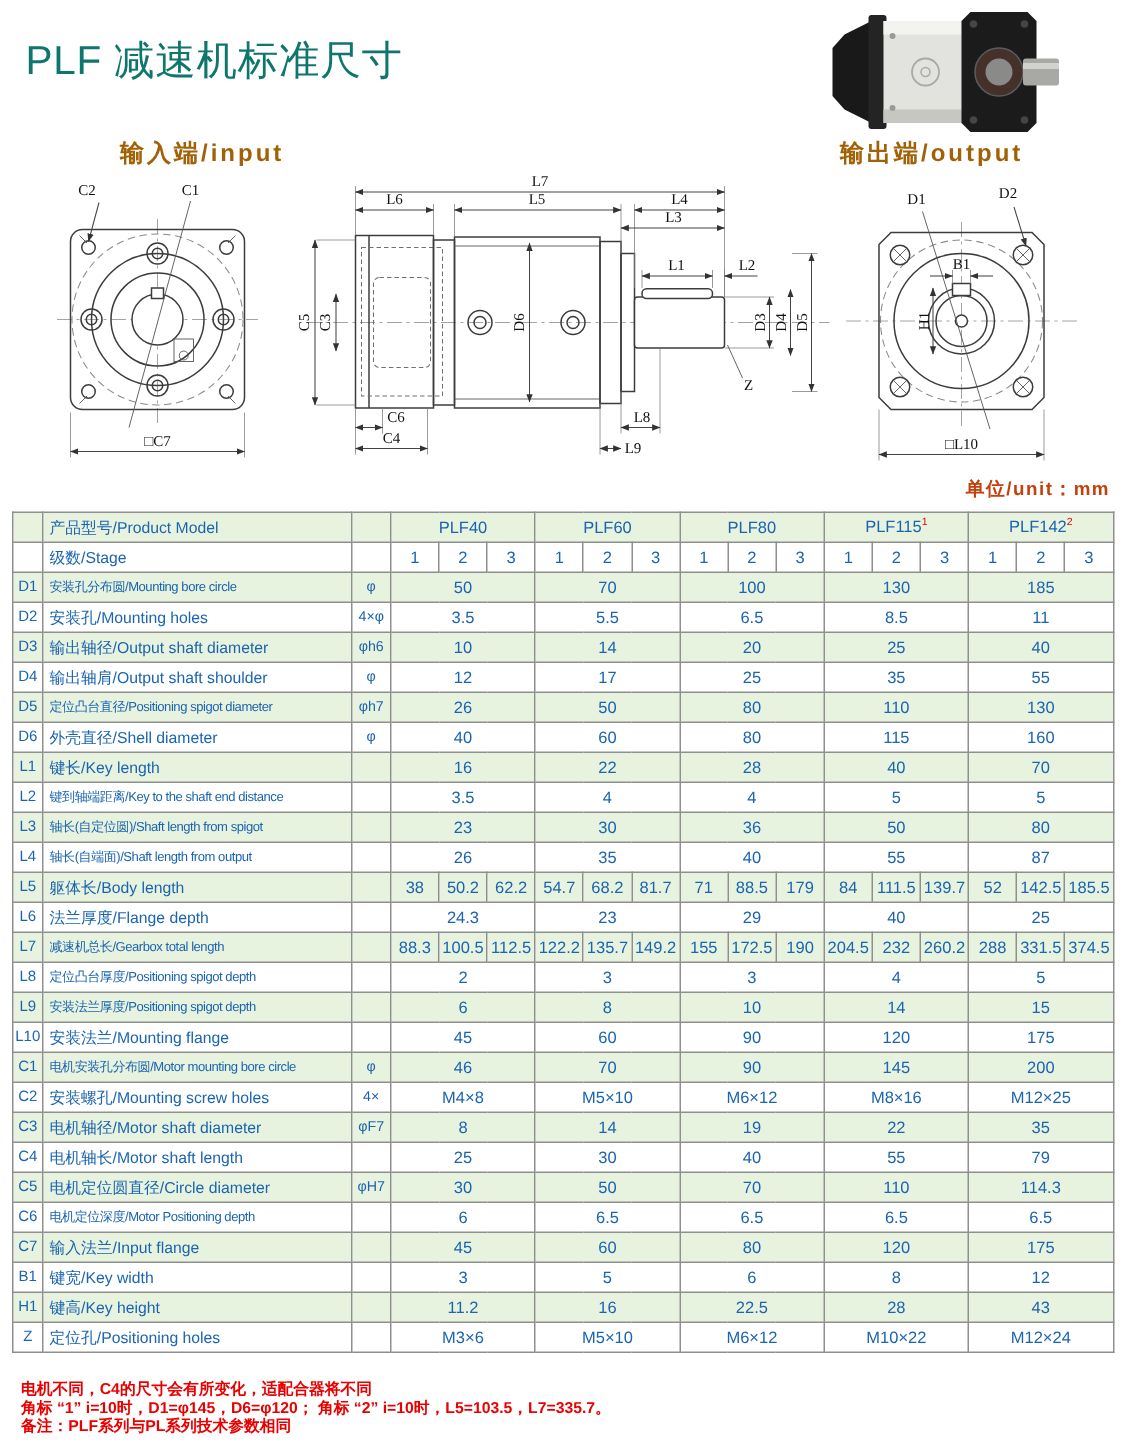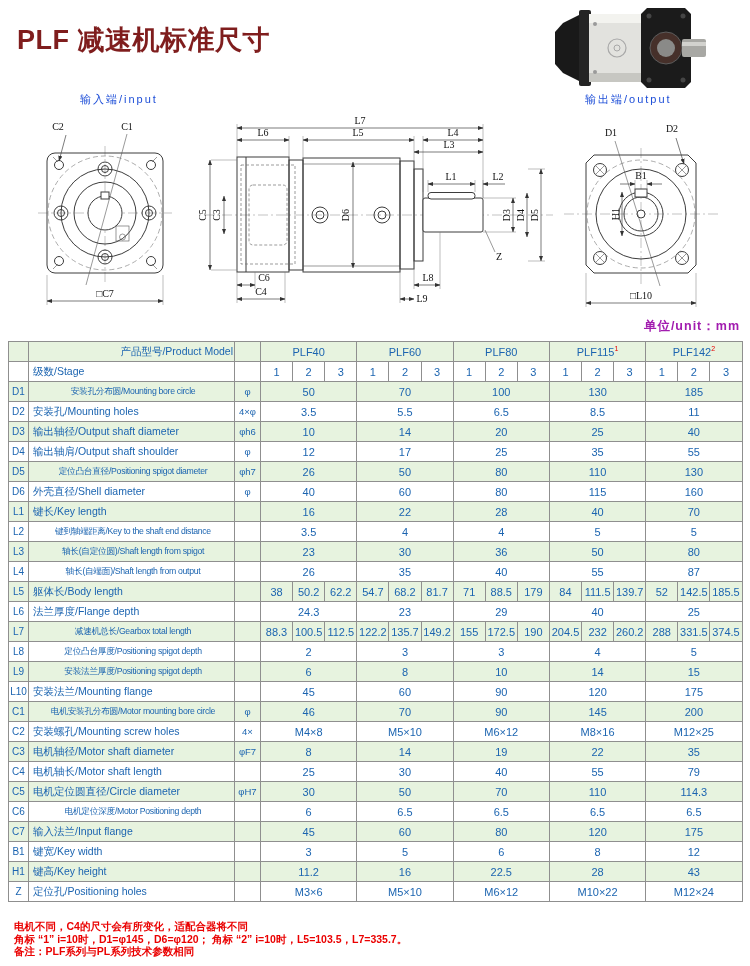--- a/index.html
+++ b/index.html
@@ -1,32 +1,32 @@
 <!DOCTYPE html>
 <html><head>
 <meta charset="utf-8">
 <style>
   html,body{margin:0;padding:0;}
   body{width:750px;height:966px;position:relative;background:#ffffff;
        font-family:"Liberation Sans",sans-serif;overflow:hidden;}
   .abs{position:absolute;}
-  #title{left:17px;top:22px;font-size:27px;font-weight:bold;color:#7f1d1d;letter-spacing:.5px;}
-  .iolabel{font-size:11px;font-weight:normal;color:#1d4ed8;letter-spacing:2px;}
+  #title{left:17px;top:22px;font-size:27px;font-weight:normal;color:#0f766e;letter-spacing:.5px;}
+  .iolabel{font-size:16px;font-weight:bold;color:#a16207;letter-spacing:2px;}
   #in-label{left:80px;top:92px;}
-  #out-label{left:585px;top:92px;}
-  #unit{right:10px;top:318px;font-size:12.5px;font-weight:bold;color:#a21caf;letter-spacing:1px;}
+  #out-label{left:560px;top:92px;}
+  #unit{right:10px;top:318px;font-size:12.5px;font-weight:bold;color:#c2410c;letter-spacing:1px;}
   #notes{left:14px;top:920px;color:#ea0000;font-size:10.5px;font-weight:bold;line-height:12.5px;}
   
   #tablewrap{left:8px;top:341px;}
   table{border-collapse:collapse;table-layout:fixed;width:734px;}
   td{border:1px solid #8f8f8f;height:19px;padding:0 1px;font-size:11px;color:#1b64b0;
      text-align:center;overflow:hidden;white-space:nowrap;vertical-align:middle;}
   td.namec{text-align:left;padding-left:4px;font-size:10.5px;}
-  td.namec.sm{font-size:8.7px;letter-spacing:-.3px;text-align:center;}
-  td.ctr{text-align:right;margin-top:30px;}
+  td.namec.sm{font-size:8.7px;letter-spacing:-.3px;}
+  td.ctr{text-align:left;margin-top:30px;}
   td.idc{font-size:10px;padding:0;}
   td.symc{font-size:9.5px;padding:0;}
   tr.g td{background:#e7f3df;}
   tr.w td{background:#ffffff;}
   sup.red{color:#e60000;font-size:7px;}
   
   .ol{fill:none;stroke:#3c3c3c;stroke-width:1;}
   .olf{fill:#fff;stroke:#3c3c3c;stroke-width:1;}
   .thin{stroke:#555;stroke-width:.6;fill:none;}
   .dash{fill:none;stroke:#8a8a8a;stroke-width:.7;stroke-dasharray:5 3;}

